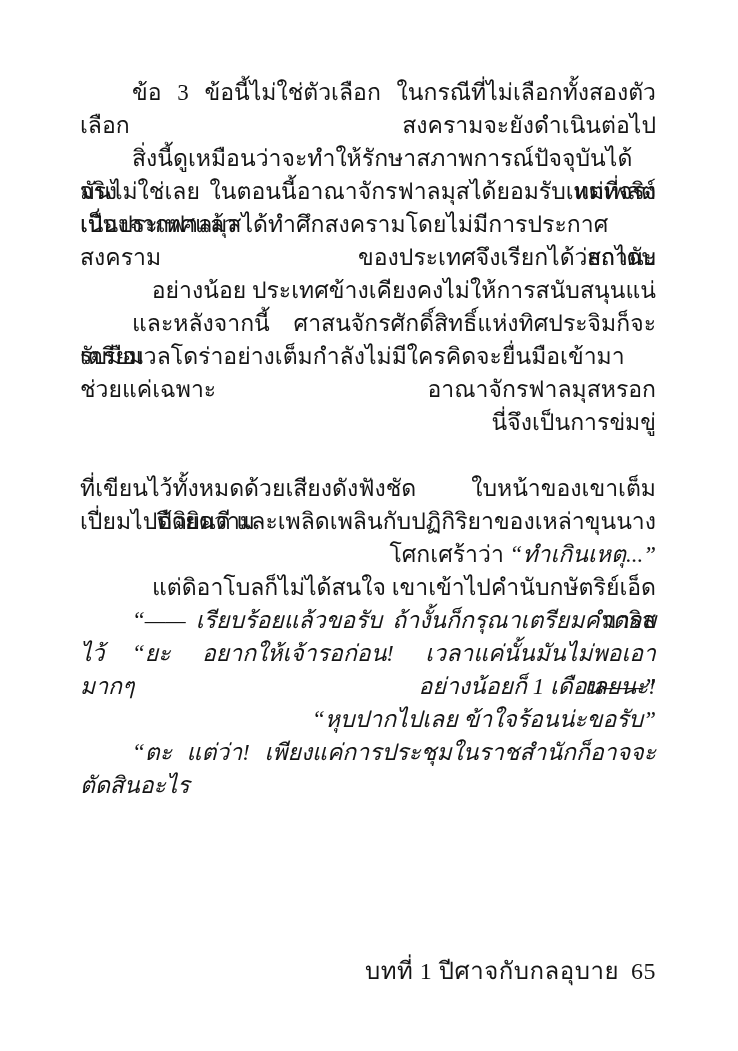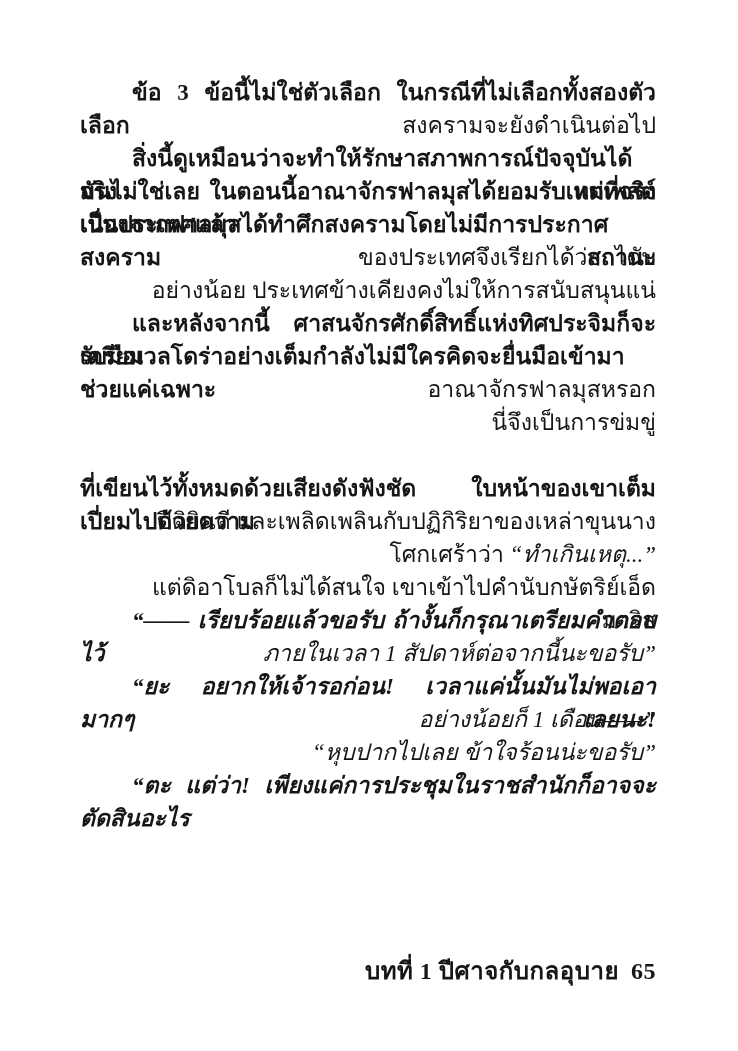--- a/index.html
+++ b/index.html
@@ -28,34 +28,33 @@
     height: 33px;
     white-space: normal;
     text-align: right;
   }
   .line.indent {
     text-indent: 52px;
   }
   .line.jfull {
     text-align: justify;
     text-align-last: justify;
-    font-weight: bold;
   }
   .seg.it {
     font-style: italic;
   }
   .spacer {
     height: 33px;
   }
   .footer {
     position: absolute;
     top: 951px;
     right: 82px;
     font-size: 24px;
-    font-weight: bold;
+    font-weight: normal;
     letter-spacing: 0.5px;
     white-space: nowrap;
   }
   .footer .page-number {
     margin-left: 12px;
   }
 </style>
 </head>
 <body>
 
@@ -71,21 +70,20 @@
       <div class="line indent jfull"><span class="seg">และหลังจากนี้ ศาสนจักรศักดิ์สิทธิ์แห่งทิศประจิมก็จะเตรียม</span></div>
       <div class="line jfull"><span class="seg">รับมือเวลโดร่าอย่างเต็มกำลังไม่มีใครคิดจะยื่นมือเข้ามาช่วยแค่เฉพาะ</span></div>
       <div class="line"><span class="seg">อาณาจักรฟาลมุสหรอก</span></div>
       <div class="line indent"><span class="seg">นี่จึงเป็นการข่มขู่</span></div>
       <div class="spacer"></div>
       <div class="line jfull"><span class="seg">ที่เขียนไว้ทั้งหมดด้วยเสียงดังฟังชัด ใบหน้าของเขาเต็มเปี่ยมไปด้วยความ</span></div>
       <div class="line"><span class="seg">ปีติยินดี และเพลิดเพลินกับปฏิกิริยาของเหล่าขุนนาง</span></div>
       <div class="line"><span class="seg">โศกเศร้าว่า </span><span class="seg it">“ทำเกินเหตุ...”</span></div>
       <div class="line indent"><span class="seg">แต่ดิอาโบลก็ไม่ได้สนใจ เขาเข้าไปคำนับกษัตริย์เอ็ดมาริส</span></div>
       <div class="line indent jfull"><span class="seg it">“—— เรียบร้อยแล้วขอรับ ถ้างั้นก็กรุณาเตรียมคำตอบไว้</span></div>
-      <div class="line"><span class="seg it">ภายในเวลา 1 สัปดาห์ต่อจากนี้นะขอรับ”</span></div>
       <div class="line indent jfull"><span class="seg it">“ยะ อยากให้เจ้ารอก่อน! เวลาแค่นั้นมันไม่พอเอามากๆ เลยนะ!</span></div>
       <div class="line"><span class="seg it">อย่างน้อยก็ 1 เดือน——”</span></div>
       <div class="line indent"><span class="seg it">“หุบปากไปเลย ข้าใจร้อนน่ะขอรับ”</span></div>
       <div class="line indent jfull"><span class="seg it">“ตะ แต่ว่า! เพียงแค่การประชุมในราชสำนักก็อาจจะตัดสินอะไร</span></div>
     </div>
   <div class="footer">
     <span>บทที่ 1 ปีศาจกับกลอุบาย</span><span class="page-number">65</span>
   </div>
 </div>
 

